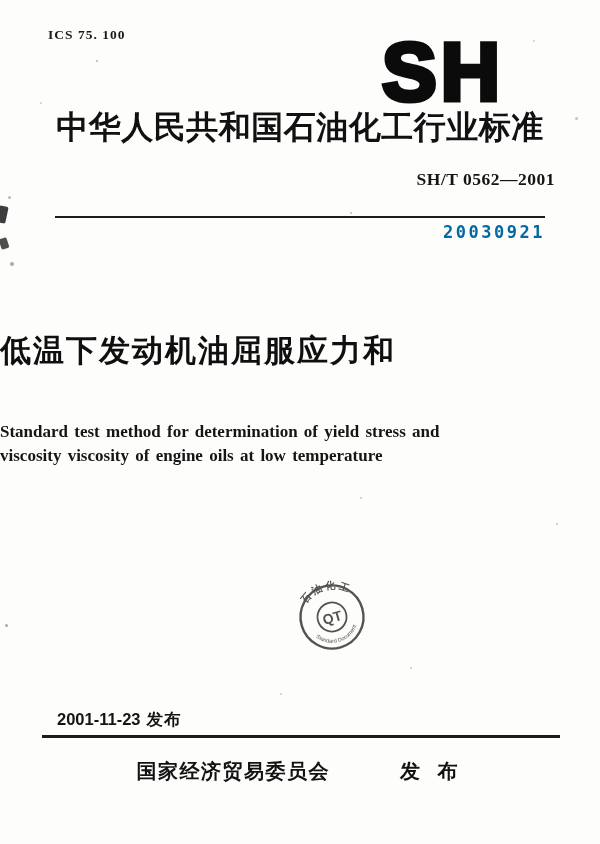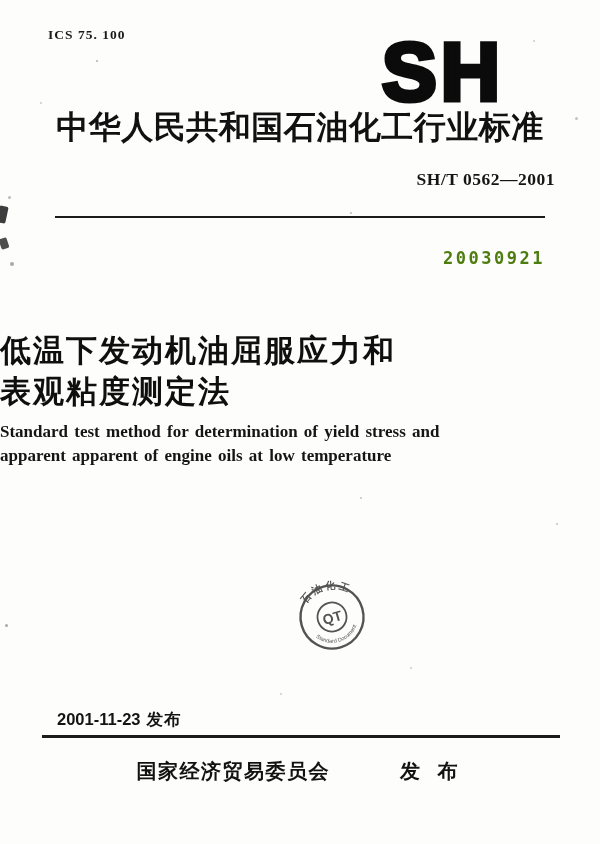--- a/index.html
+++ b/index.html
@@ -30,21 +30,21 @@
     position:absolute;right:45px;top:169px;
     font-family:"Liberation Serif","DejaVu Serif",serif;
     font-weight:bold;font-size:17.5px;letter-spacing:0.5px;color:#151515;
   }
   .rule{position:absolute;background:#1c1c1c;}
   .rule-top{left:55px;top:216px;width:490px;height:2px;}
   
   .record-no{
     position:absolute;right:55px;top:222px;
     font-family:"DejaVu Sans Mono","Liberation Mono",monospace;
-    font-weight:bold;font-size:17px;letter-spacing:2.5px;color:#4d7c0f;margin-top:26px;
+    font-weight:bold;font-size:17px;letter-spacing:2.5px;color:#0369a1;
   }
   
   .title-cn{
     position:absolute;left:0;top:330px;width:100%;
     text-align:left;font-size:31px;font-weight:bold;
     letter-spacing:2px;line-height:41px;color:#0f0f0f;
   }
   
   .title-en{
     position:absolute;left:0;top:420px;width:100%;
@@ -93,26 +93,25 @@
   <div class="org-heading">中华人民共和国石油化工行业标准</div>
 
   <div class="std-no">SH/T 0562—2001</div>
 
   <div class="rule rule-top"></div>
 
   <div class="record-no">20030921</div>
 
   <div class="title-cn">
     <div>低温下发动机油屈服应力和</div>
-    <div>表观粘度测定法</div>
   </div>
 
   <div class="title-en">
     <div>Standard test method for determination of yield stress and</div>
-    <div>apparent apparent of engine oils at low temperature</div>
+    <div>viscosity viscosity of engine oils at low temperature</div>
   </div>
 
   <svg class="seal" viewBox="0 0 100 100" aria-hidden="true">
     <defs>
       <path id="sealTop" d="M 18 54 A 32 32 0 1 1 82 54"></path>
       <path id="sealBottom" d="M 25 57 A 26 26 0 0 0 75 57"></path>
     </defs>
     <circle cx="50" cy="50" r="31.5" stroke-width="2.4"></circle>
     <circle cx="50" cy="50" r="14.5" stroke-width="1.8"></circle>
     <text x="50" y="55.5" font-size="14" font-weight="bold" text-anchor="middle">QT</text>

